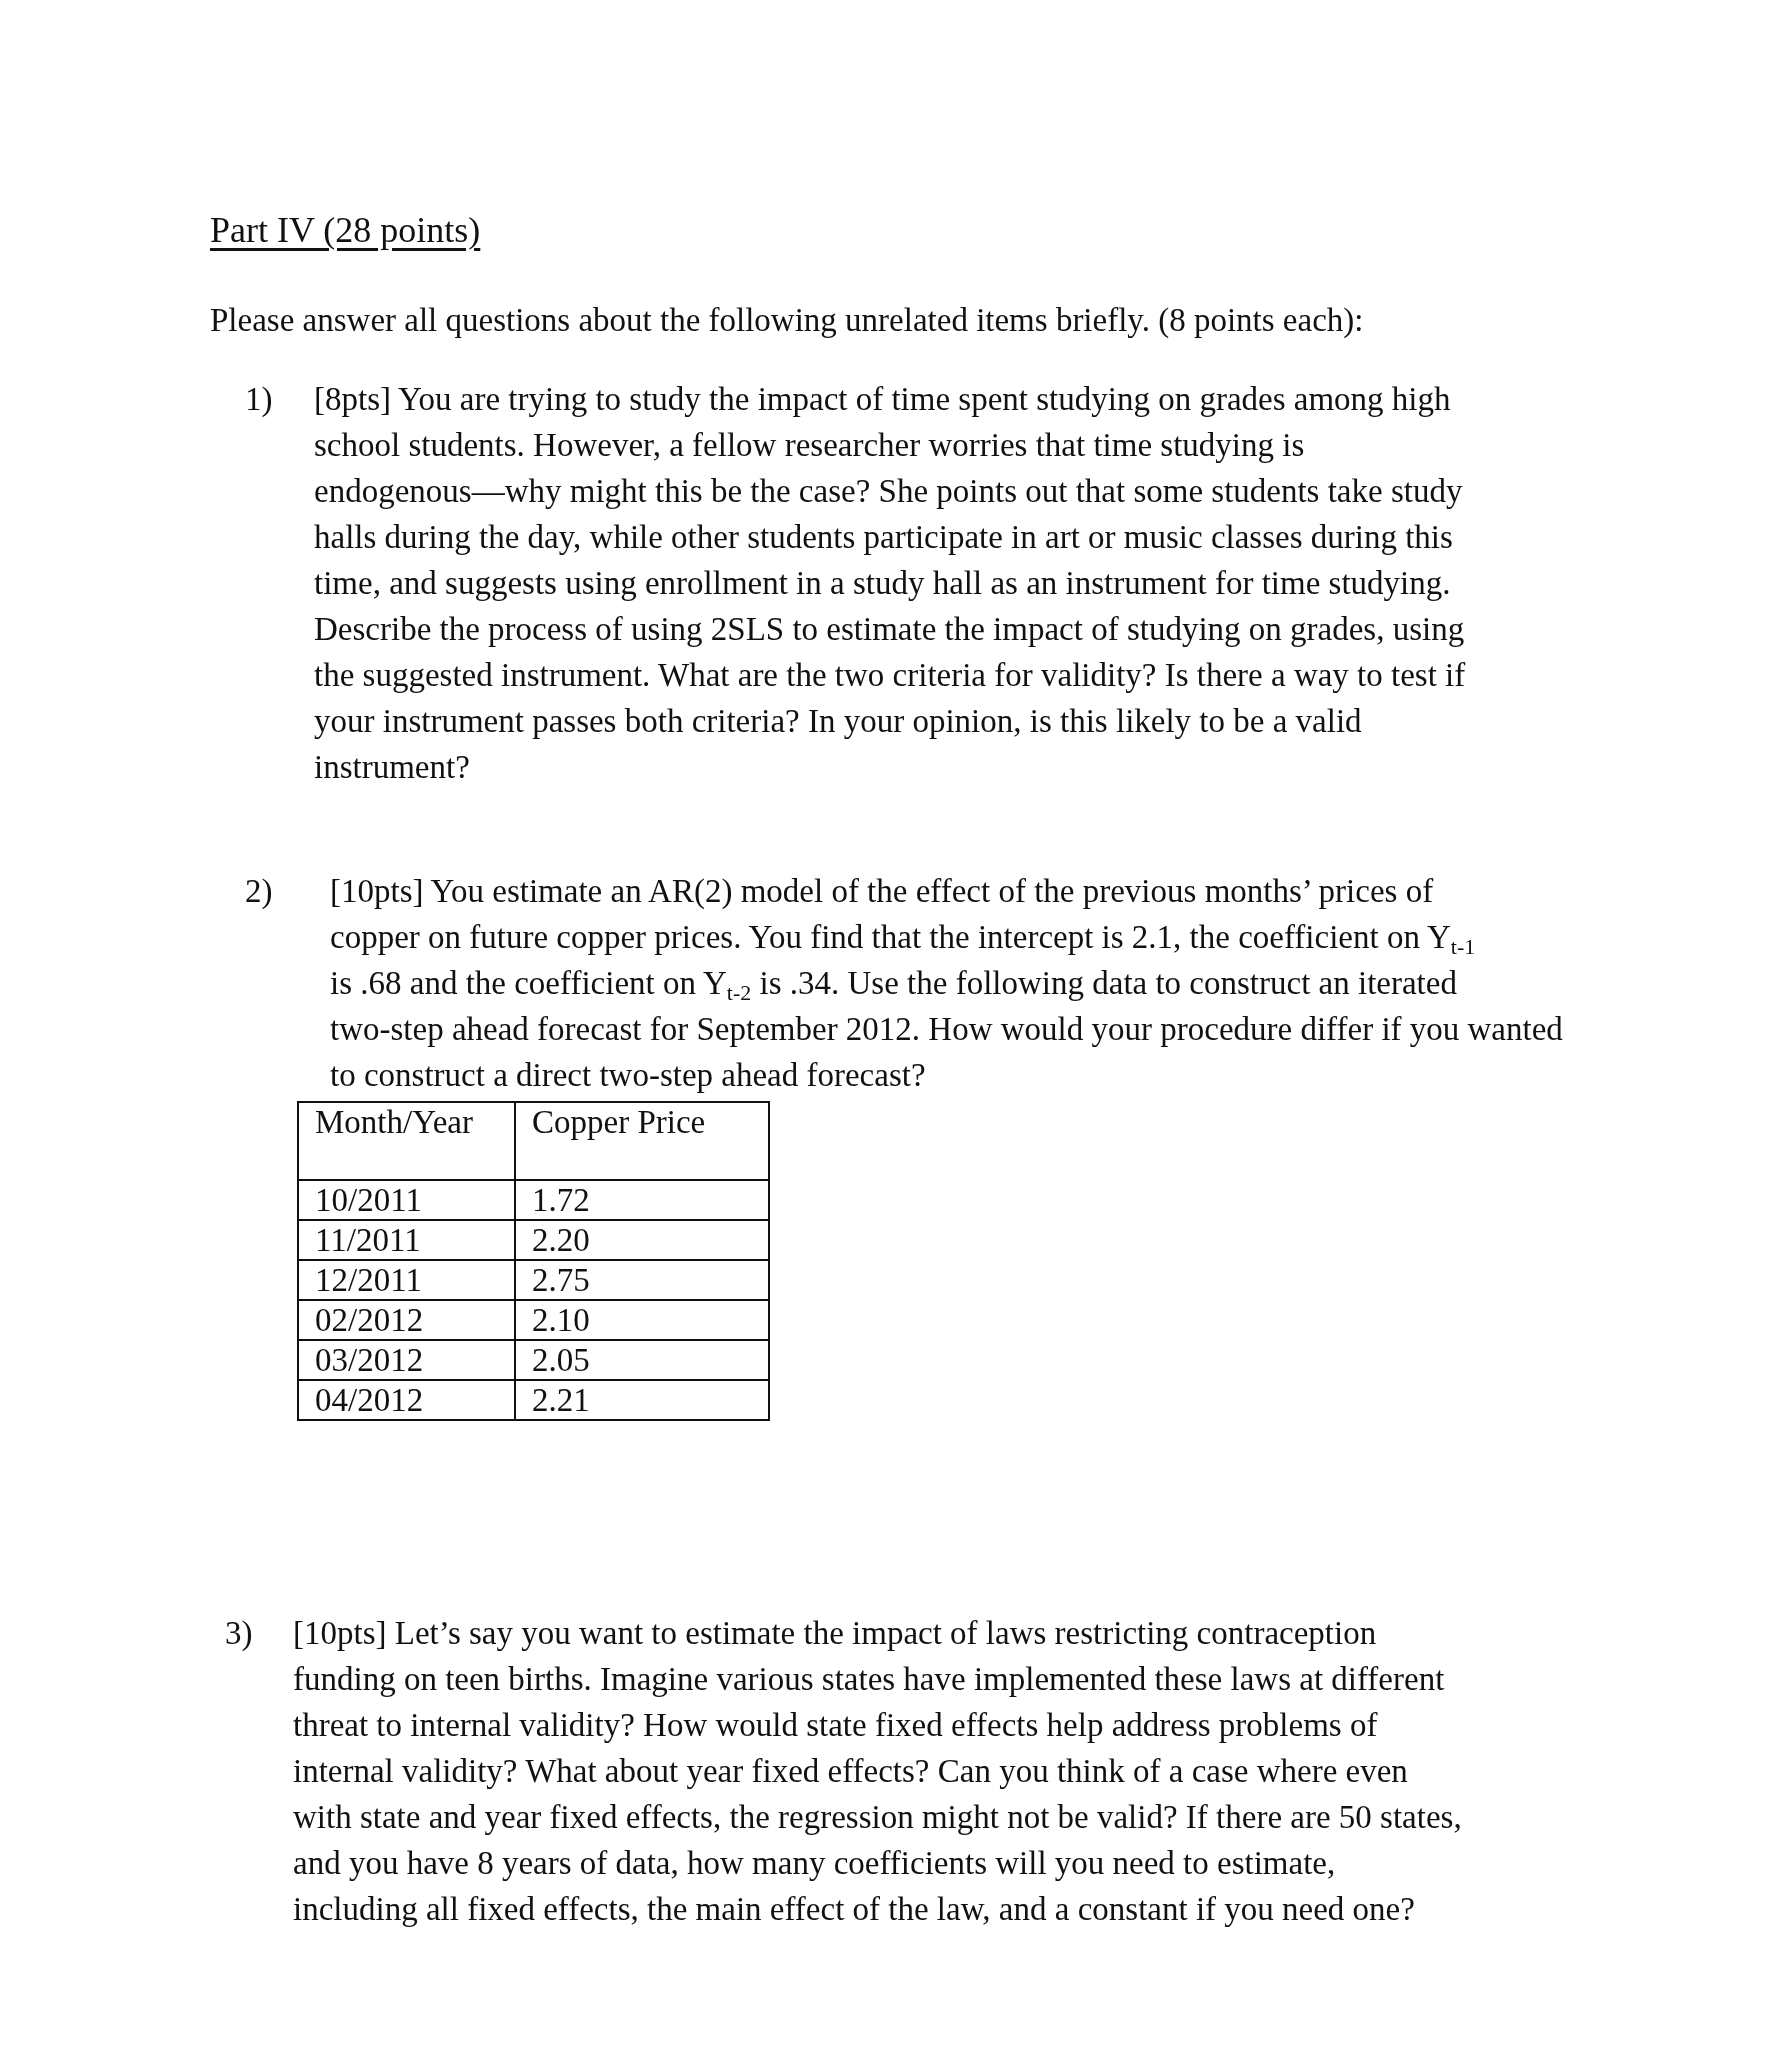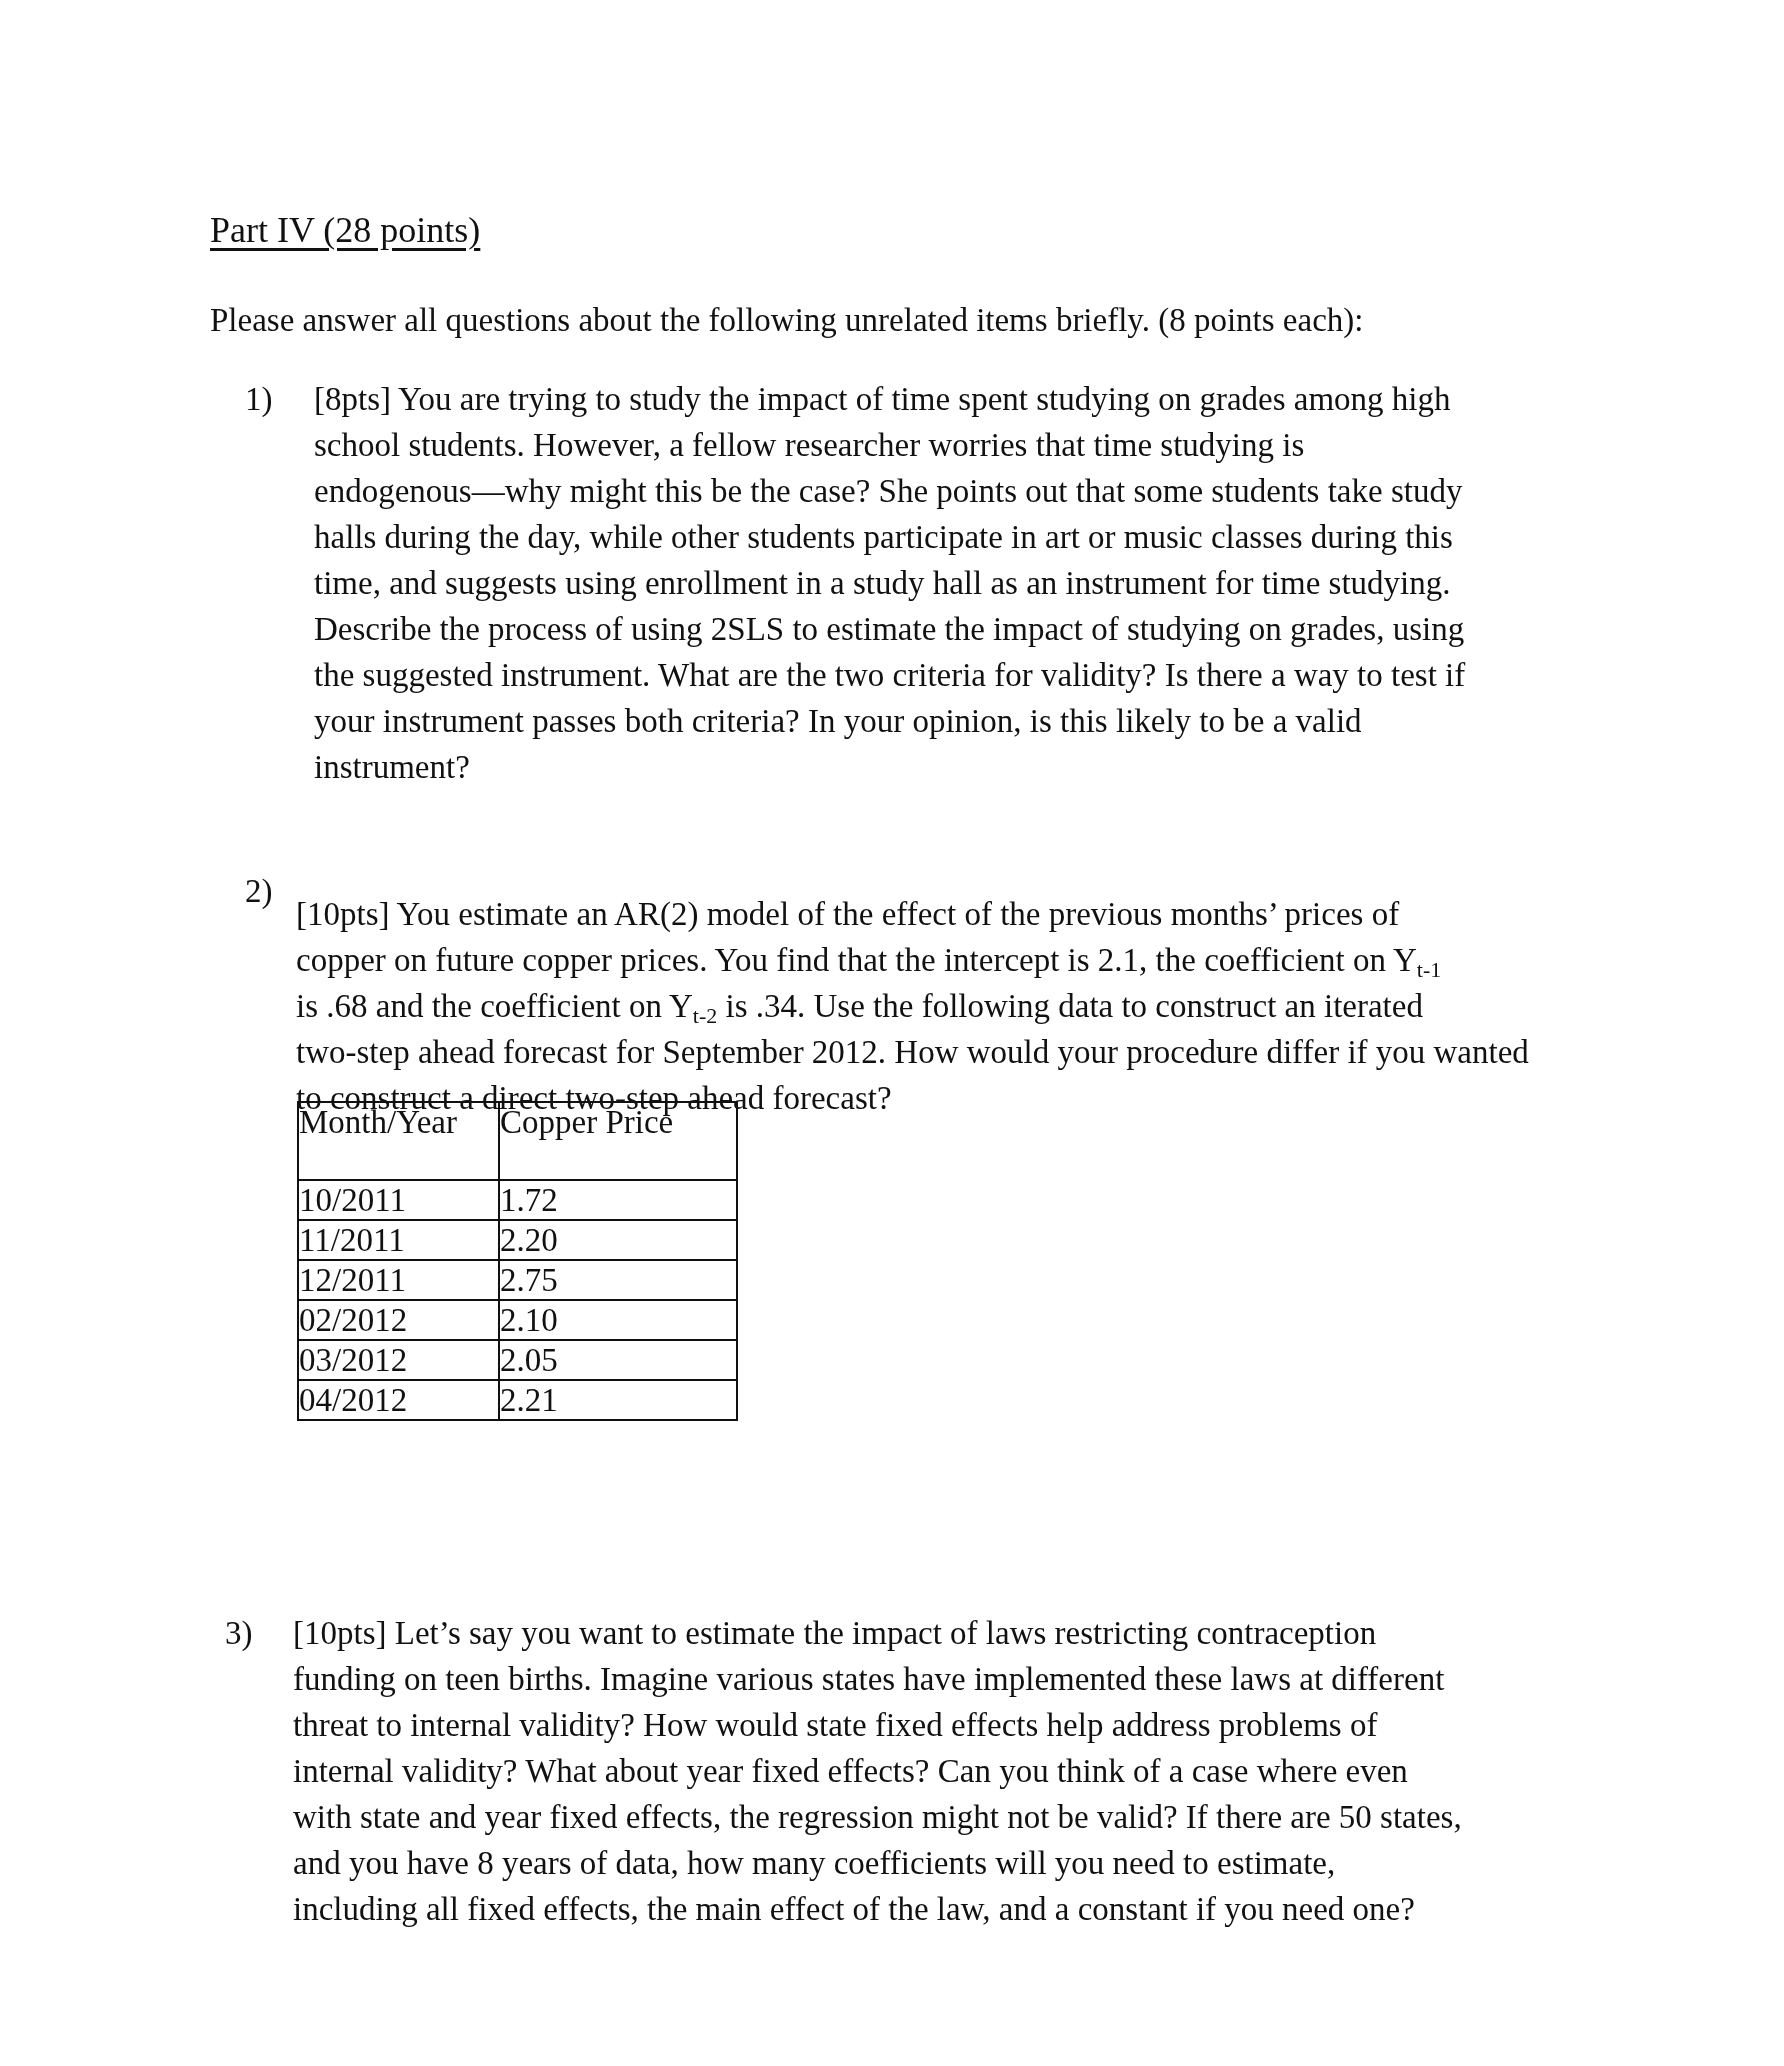--- a/index.html
+++ b/index.html
@@ -10,29 +10,29 @@
            text-decoration:underline; text-decoration-thickness:3.3px; text-underline-offset:5.8px; }
   .intro { position:absolute; left:210px; top:297px; font-size:33px; line-height:46px; }
   .q { position:absolute; font-size:33px; line-height:46px; }
   .qnum { position:absolute; top:0; }
   .qtext { position:absolute; top:0; }
   .q1 { left:0; top:376px; width:1784px; }
   .q1 .qnum { left:245px; }
   .q1 .qtext { left:314px; width:1260px; }
   .q2 { left:0; top:868px; width:1784px; }
   .q2 .qnum { left:245px; }
-  .q2 .qtext { left:296px; width:1260px;margin-top:23px; }
+  .q2 .qtext { left:330px; width:1260px; }
   .q3 { left:0; top:1610px; width:1784px; }
   .q3 .qnum { left:225px; }
   .q3 .qtext { left:293px; width:1281px; }
   .line { display:block; white-space:nowrap; }
   sub { font-size:22px; vertical-align:-5.8px; line-height:0; }
   table.copper { position:absolute; left:297px; top:1101px; border-collapse:collapse;
                  font-size:33px; }
-  table.copper td { border:2.1px solid #111; padding:0 0 0 0; height:38px; line-height:38px;
+  table.copper td { border:2.1px solid #111; padding:0 0 0 16px; height:38px; line-height:38px;
                     vertical-align:top; }
   table.copper tr.head td { height:76px; }
   table.copper td.c1 { width:199px; }
   table.copper td.c2 { width:236px; }
 </style>
 </head>
 <body>
 
 <div class="page">
 

